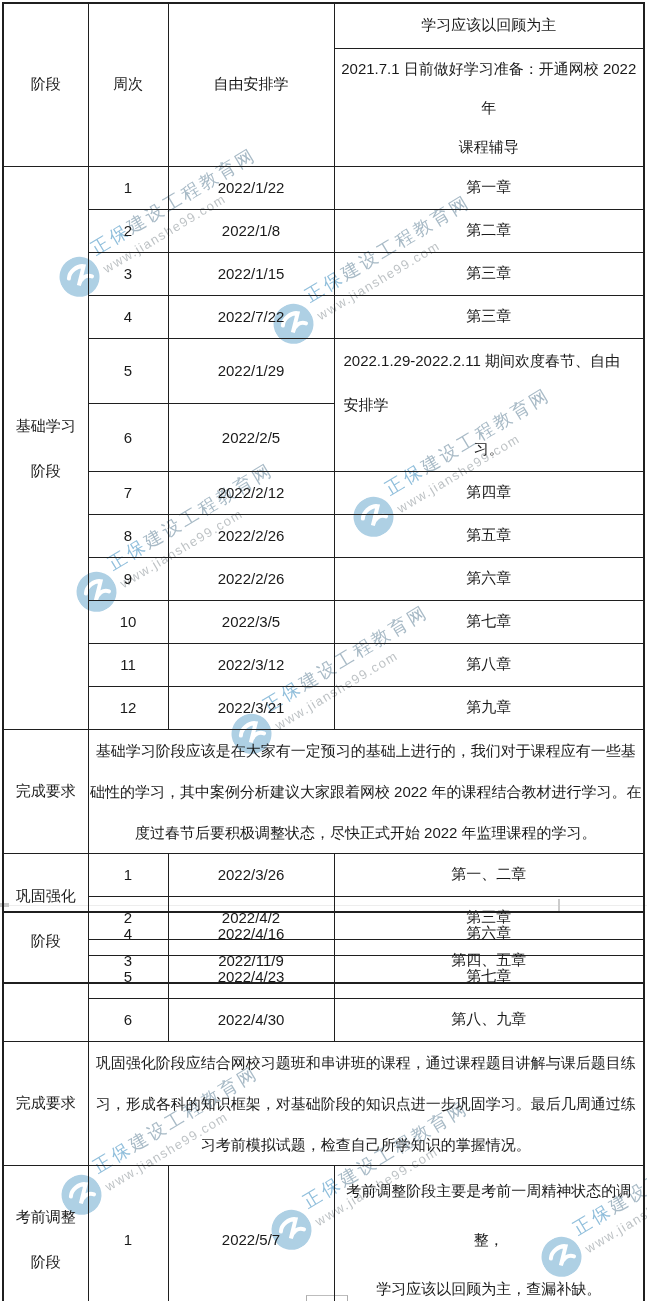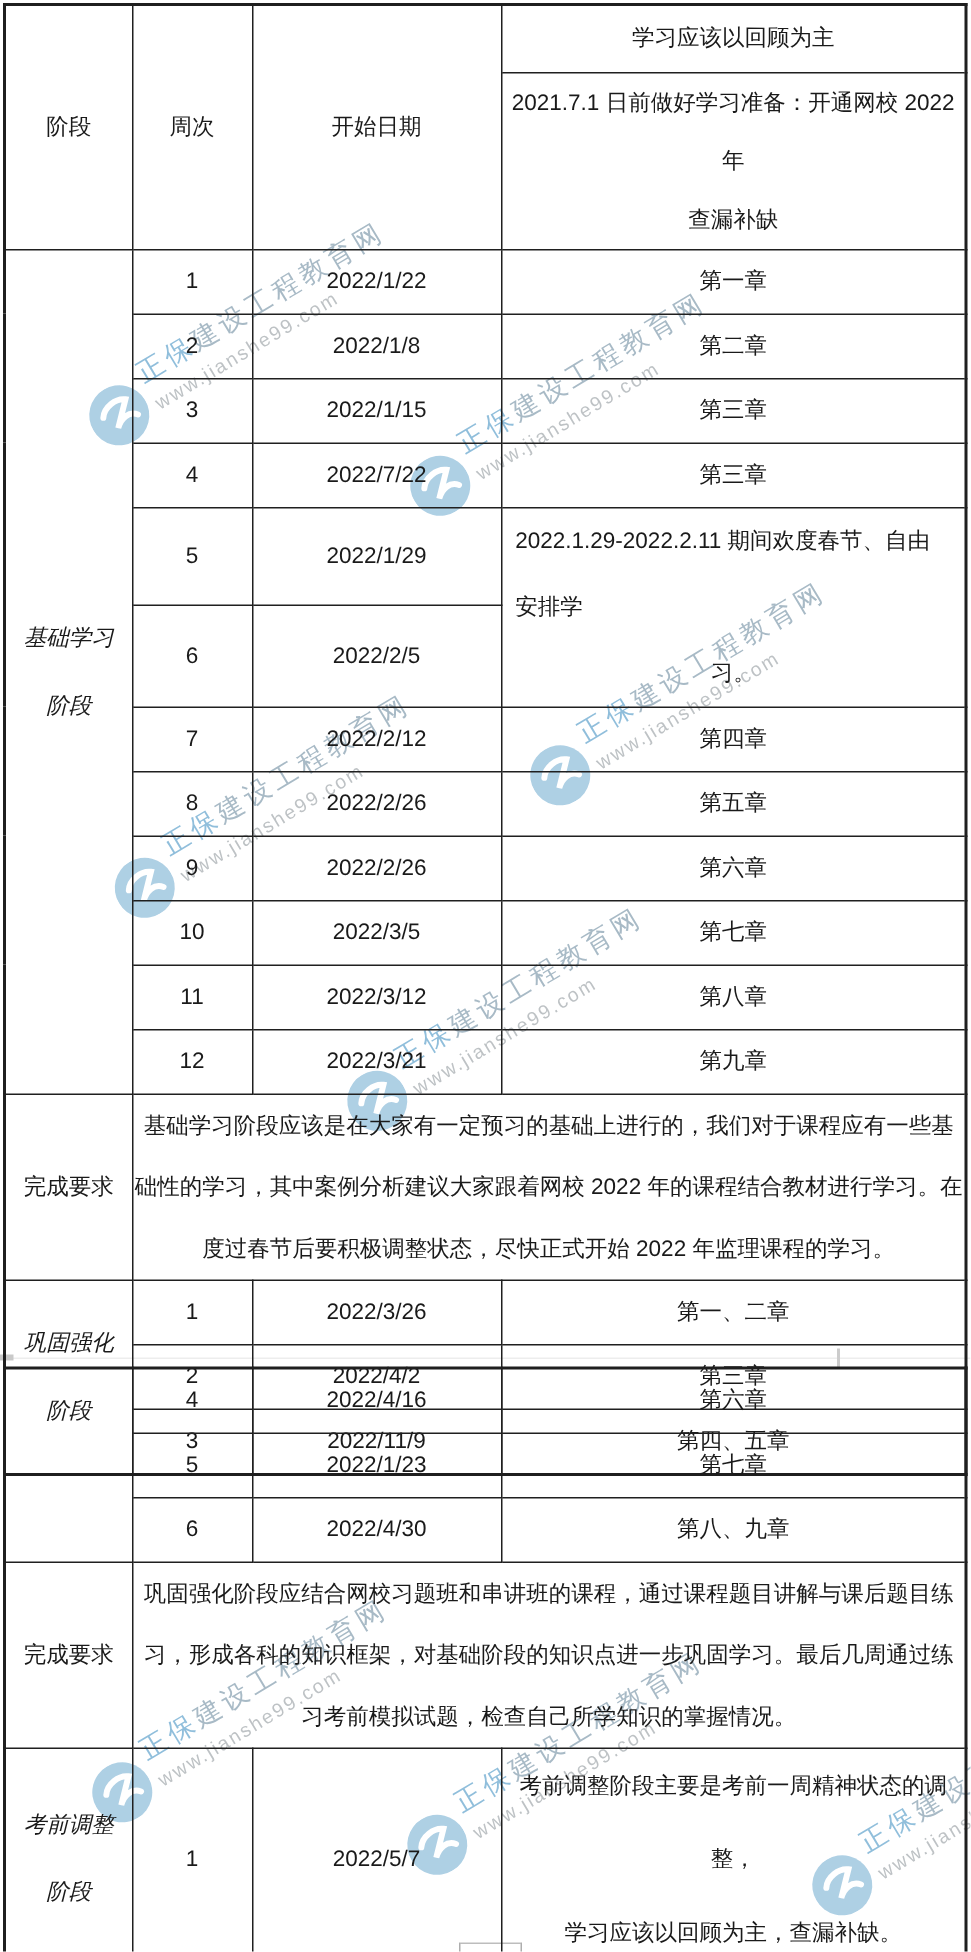--- a/index.html
+++ b/index.html
@@ -7,21 +7,21 @@
        font-family:"Liberation Sans","DejaVu Sans",sans-serif;color:#1a1a1a;}
   .canvas{position:absolute;inset:0;}
 
   
   table.tbl{position:absolute;left:2px;width:641px;border-collapse:collapse;
             table-layout:fixed;border:2px solid #1f1f1f;background:transparent;z-index:2;}
   table.tbl td{border:1px solid #1f1f1f;font-size:15px;color:#1a1a1a;
                text-align:center;vertical-align:middle;padding:0;overflow:hidden;}
   td.lft{text-align:left;padding:0 9px;}
   td.para{text-align:left;padding:6px 9px;line-height:41px;}
-  td.stage div{line-height:45px;font-style:italic;}
+  td.stage div{line-height:45px;}
   td.prep{text-align:left;padding:2px 9px;line-height:39px;vertical-align:middle;}
   td.holiday{vertical-align:middle;padding:0;}
   td.holiday .h1{text-align:left;padding:0 9px;line-height:44px;}
   td.holiday .h2{text-align:center;line-height:44px;}
   td.final{vertical-align:middle;padding:0 9px;text-align:left;}
   td.final div{line-height:49px;}
 
   
   .wm{position:absolute;display:flex;align-items:center;z-index:1;
       transform:rotate(-31deg);transform-origin:20px 20px;opacity:.9;pointer-events:none;}
@@ -140,27 +140,27 @@
     <colgroup>
         <col style="width:85px">
         <col style="width:80px">
         <col style="width:166px">
         <col style="width:310px">
       </colgroup>
     <tbody>
         <tr style="height:45px">
       <td rowspan="2">阶段</td>
       <td rowspan="2">周次</td>
-      <td rowspan="2">开始日期</td>
+      <td rowspan="2">自由安排学</td>
       <td>学习应该以回顾为主</td>
     </tr>
     <tr style="height:82px">
       <td class="prep">
         <div>2021.7.1 日前做好学习准备：开通网校 2022 年</div>
-        <div>查漏补缺</div>
+        <div>课程辅导</div>
       </td>
     </tr>
 
     <tr style="height:43px">
       <td rowspan="12" class="stage">
         <div>基础学习</div>
         <div>阶段</div>
       </td>
       <td>1</td>
       <td>2022/1/22</td>
@@ -260,21 +260,21 @@
       </colgroup>
     <tbody>
         <tr style="height:43px">
       <td rowspan="3" class="stage"></td>
       <td>4</td>
       <td>2022/4/16</td>
       <td class="lft">第六章</td>
     </tr>
     <tr style="height:43px">
       <td>5</td>
-      <td>2022/1/23</td>
+      <td>2022/4/23</td>
       <td class="lft">第七章</td>
     </tr>
     <tr style="height:43px">
       <td>6</td>
       <td>2022/4/30</td>
       <td class="lft">第八、九章</td>
     </tr>
     <tr style="height:124px">
       <td>完成要求</td>
       <td colspan="3" class="para">巩固强化阶段应结合网校习题班和串讲班的课程，通过课程题目讲解与课后题目练习，形成各科的知识框架，对基础阶段的知识点进一步巩固学习。最后几周通过练习考前模拟试题，检查自己所学知识的掌握情况。</td>

